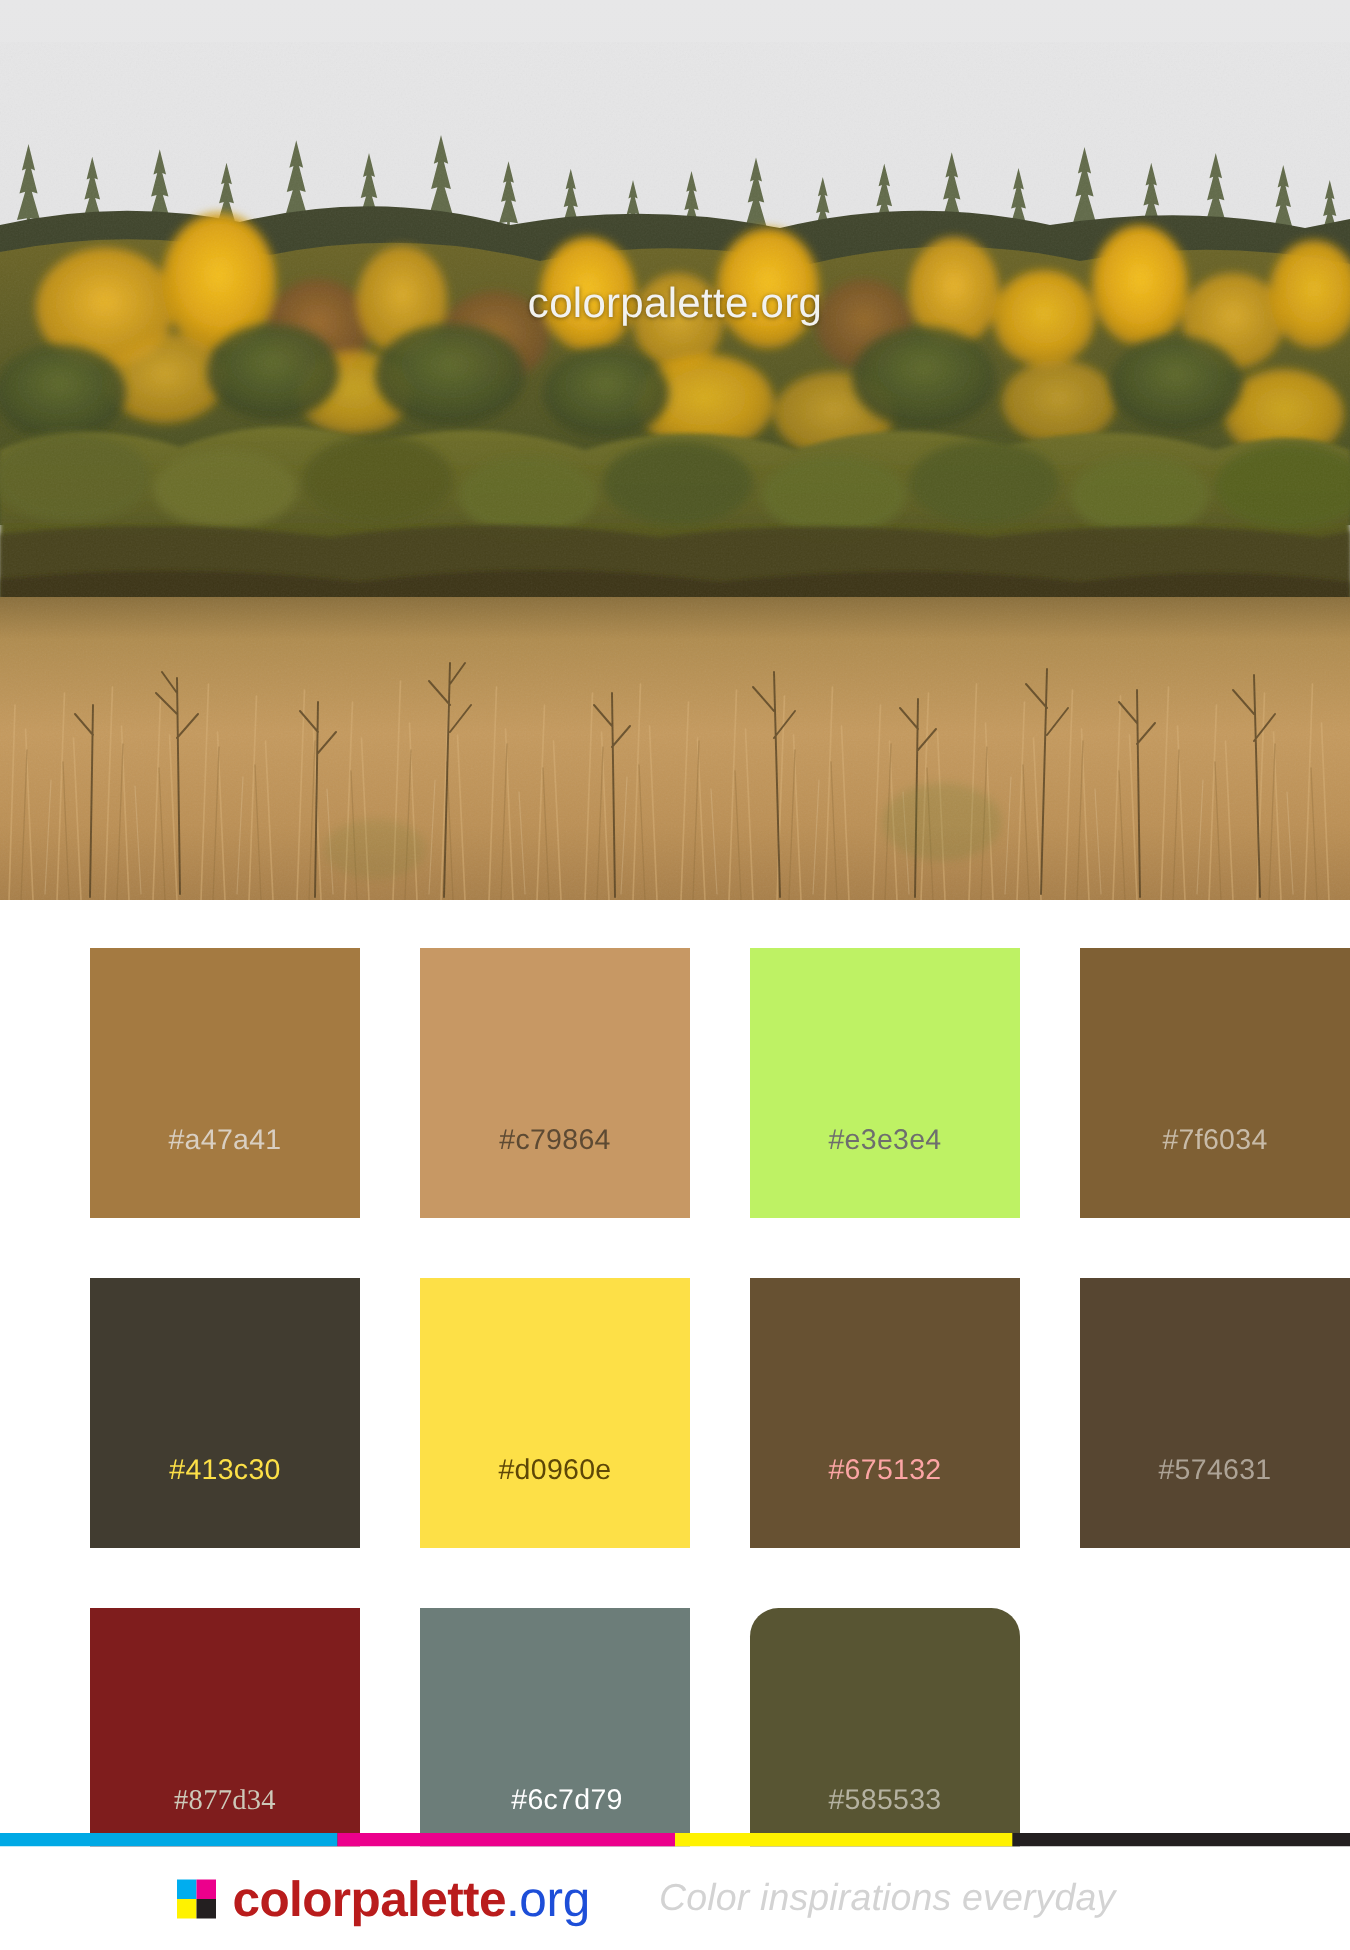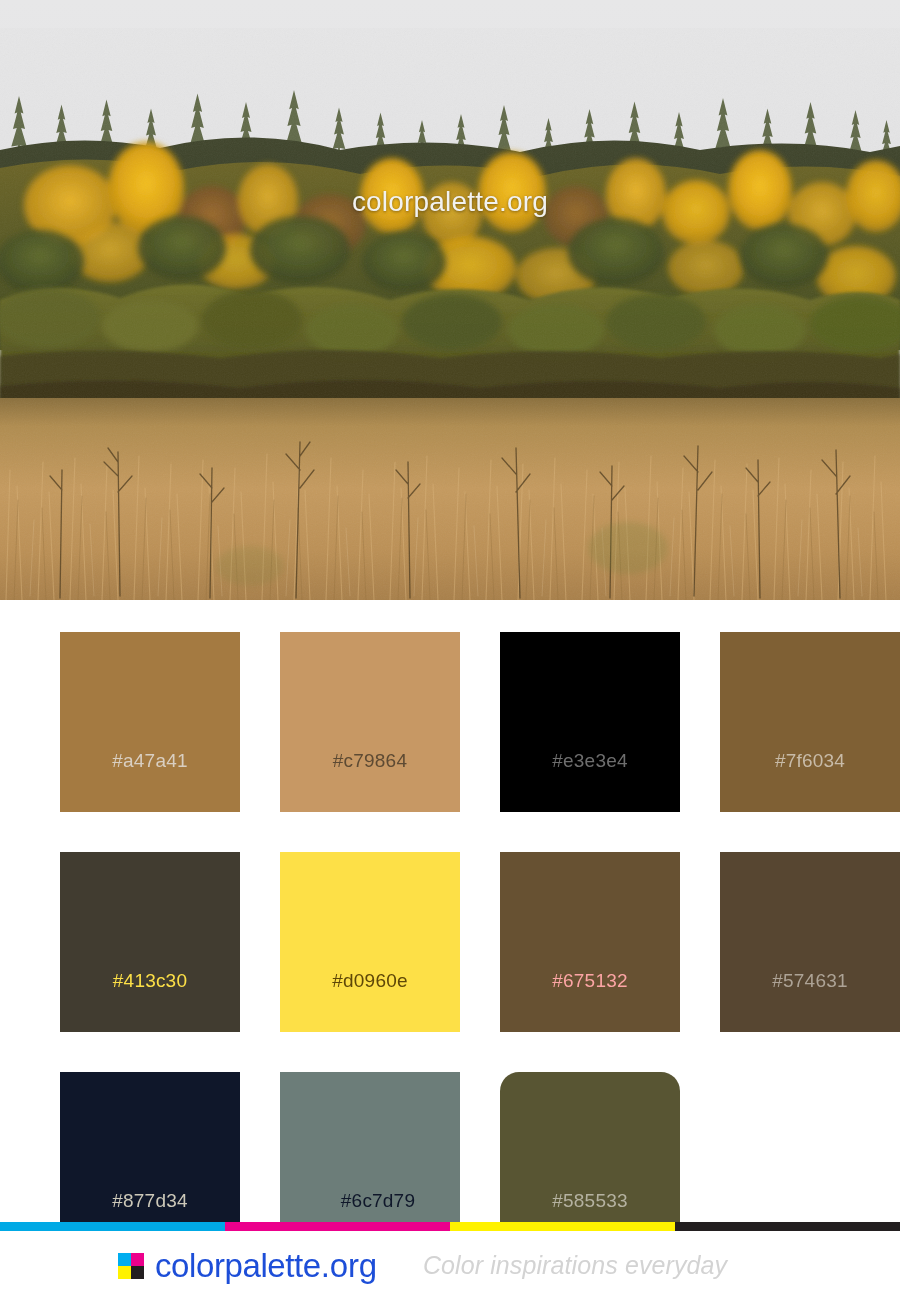--- a/index.html
+++ b/index.html
@@ -128,22 +128,22 @@
     flex: none;
   }
   .brand-mark i { display: block; width: 13px; height: 13px; }
 
   .brand-text {
     font-size: 33px;
     line-height: 1;
     white-space: nowrap;
   }
   .brand-name {
-    font-weight: 400;
-    color: #1d4ed8;
+    font-weight: 700;
+    color: #b91c1c;
     letter-spacing: -0.4px;
   }
   .brand-tld {
     font-weight: 400;
     color: #1d4ed8;
     letter-spacing: -0.2px;
   }
 
   .tagline {
     margin-left: 46px;
@@ -449,43 +449,43 @@
     <div class="watermark">colorpalette.org</div>
   </div>
 
   <div class="palette">
     <div class="swatch" style="background: rgb(164, 122, 65);">
       <span class="swatch-label" style="color: rgb(217, 207, 194);">#a47a41</span>
     </div>
     <div class="swatch" style="background: rgb(199, 152, 100);">
       <span class="swatch-label" style="color: rgb(93, 74, 51);">#c79864</span>
     </div>
-    <div class="swatch" style="background: #000000;">
+    <div class="swatch" style="background: #bef264;">
       <span class="swatch-label" style="color: rgb(110, 110, 110);">#e3e3e4</span>
     </div>
     <div class="swatch" style="background: rgb(127, 96, 52);">
       <span class="swatch-label" style="color: rgb(200, 187, 168);">#7f6034</span>
     </div>
     <div class="swatch" style="background: rgb(65, 60, 48);">
       <span class="swatch-label" style="color: #fde047;">#413c30</span>
     </div>
     <div class="swatch" style="background: #fde047;">
       <span class="swatch-label" style="color: rgb(94, 71, 7);">#d0960e</span>
     </div>
     <div class="swatch" style="background: rgb(103, 81, 50);">
       <span class="swatch-label" style="color: #fca5a5;">#675132</span>
     </div>
     <div class="swatch" style="background: rgb(87, 70, 49);">
       <span class="swatch-label" style="color: rgb(173, 163, 150);">#574631</span>
     </div>
-    <div class="swatch" style="background: #0f172a;">
+    <div class="swatch" style="background: #7f1d1d; font-family: Liberation Serif, serif;">
       <span class="swatch-label" style="color: rgb(205, 201, 185);">#877d34</span>
     </div>
     <div class="swatch" style="background: rgb(108, 125, 121);">
-      <span class="swatch-label" style="color: #0f172a; padding-left: 16px;">#6c7d79</span>
+      <span class="swatch-label" style="color: #ffffff; padding-left: 16px;">#6c7d79</span>
     </div>
     <div class="swatch" style="background: rgb(88, 85, 51); border-radius: 19px;">
       <span class="swatch-label" style="color: rgb(181, 178, 161);">#585533</span>
     </div>
   </div>
 
   <div class="cmyk-bar">
     <div class="cmyk-seg" style="background: rgb(0, 169, 229);"></div>
     <div class="cmyk-seg" style="background: rgb(236, 0, 140);"></div>
     <div class="cmyk-seg" style="background: rgb(255, 242, 0);"></div>

